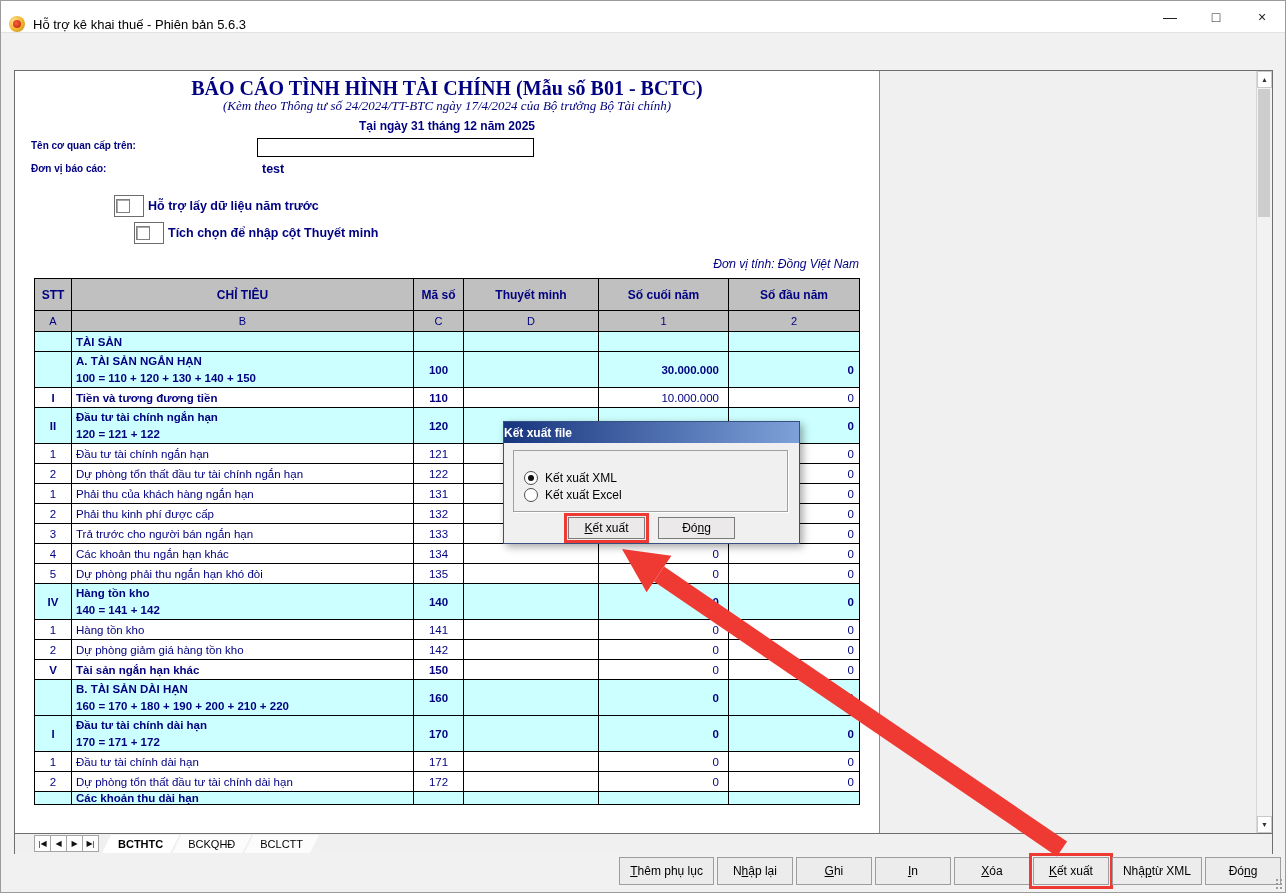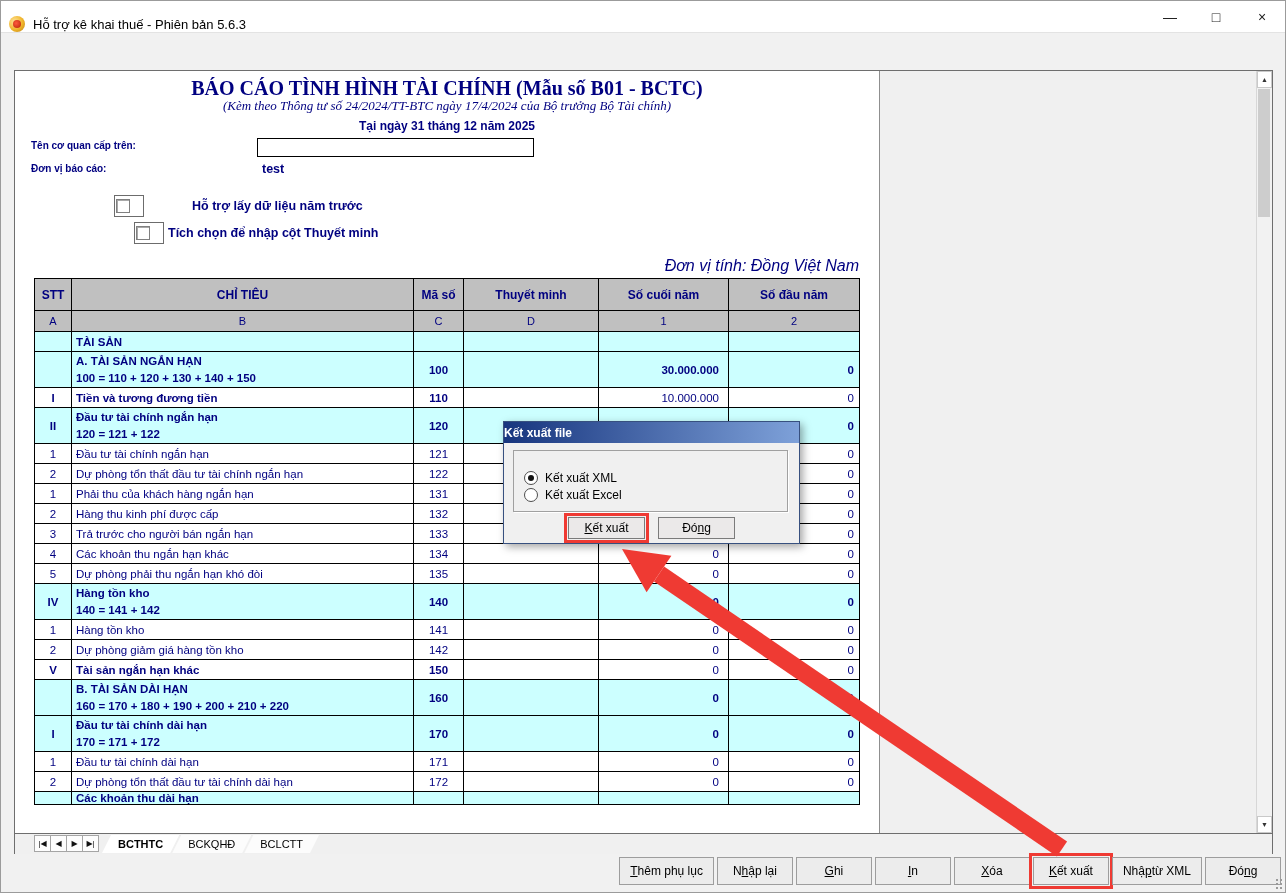--- a/index.html
+++ b/index.html
@@ -42,21 +42,21 @@
              font-size:12px;font-weight:bold;color:#000080;}
   .fld-label{position:absolute;font-size:10px;font-weight:bold;color:#000080;}
   .fld-input{position:absolute;left:242px;top:67px;width:271px;height:17px;background:#fff;
              border:1px solid #000;font-size:12px;padding:0 2px;}
   .fld-value{position:absolute;left:247px;top:91px;font-size:12.5px;font-weight:bold;color:#000080;}
   .checkrow{position:absolute;left:99px;display:flex;align-items:center;}
   .checkbox{width:28px;height:20px;background:#fff;border:1px solid #6c6c6c;position:relative;}
   .checkbox .box{position:absolute;left:1px;top:3px;width:12px;height:12px;background:#fff;
                  border:1px solid #808080;box-shadow:inset 1px 1px 0 #a9a9a9;}
   .checklabel{margin-left:4px;font-size:12.5px;font-weight:bold;color:#000080;}
-  .currency-note{position:absolute;right:20px;top:186px;font-size:16px;font-style:italic;color:#000080;}
+  .currency-note{position:absolute;right:20px;top:186px;font-size:12px;font-style:italic;color:#000080;}
   
   table.report{position:absolute;left:19px;top:207px;border-collapse:collapse;table-layout:fixed;
                width:825px;font-size:11.5px;color:#000080;}
   table.report td,table.report th{border:1px solid #000;padding:0 4px;overflow:hidden;box-sizing:border-box;}
   th.hdr{background:#c0c0c0;font-weight:bold;font-size:12px;height:32px;text-align:center;}
   td.sub{background:#c0c0c0;height:21px;text-align:center;font-size:11px;}
   .c-stt{text-align:center;}
   .c-code{text-align:center;}
   .c-note{text-align:center;}
   .c-end{text-align:right;padding-right:9px !important;}
@@ -130,21 +130,21 @@
 
         <div class="rep-title">BÁO CÁO TÌNH HÌNH TÀI CHÍNH (Mẫu số B01 - BCTC)</div>
         <div class="rep-subtitle">(Kèm theo Thông tư số 24/2024/TT-BTC ngày 17/4/2024 của Bộ trưởng Bộ Tài chính)</div>
         <div class="rep-date">Tại ngày 31 tháng 12 năm 2025</div>
 
         <div class="fld-label" style="left:16px;top:69px;">Tên cơ quan cấp trên:</div>
         <input class="fld-input" value="" style="">
         <div class="fld-label" style="left:16px;top:92px;">Đơn vị báo cáo:</div>
         <div class="fld-value">test</div>
 
-        <div class="checkrow" style="top:124px;gap:44px;">
+        <div class="checkrow" style="top:124px;">
           <span class="checkbox">
               <span class="box"></span>
             </span>
           <span class="checklabel">Hỗ trợ lấy dữ liệu năm trước</span>
         </div>
         <div class="checkrow" style="top:151px;margin-left:20px;">
           <span class="checkbox">
               <span class="box"></span>
             </span>
           <span class="checklabel">Tích chọn để nhập cột Thuyết minh</span>
@@ -237,21 +237,21 @@
               <tr class="item h20">
                 <td class="c-stt">1</td>
                 <td class="c-label">Phải thu của khách hàng ngắn hạn</td>
                 <td class="c-code">131</td>
                 <td class="c-note"></td>
                 <td class="c-end"></td>
                 <td class="c-start">0</td>
               </tr>
               <tr class="item h20">
                 <td class="c-stt">2</td>
-                <td class="c-label">Hàng thu kinh phí được cấp</td>
+                <td class="c-label">Phải thu kinh phí được cấp</td>
                 <td class="c-code">132</td>
                 <td class="c-note"></td>
                 <td class="c-end">20.000.000</td>
                 <td class="c-start">0</td>
               </tr>
               <tr class="item h20">
                 <td class="c-stt">3</td>
                 <td class="c-label">Trả trước cho người bán ngắn hạn</td>
                 <td class="c-code">133</td>
                 <td class="c-note"></td>

